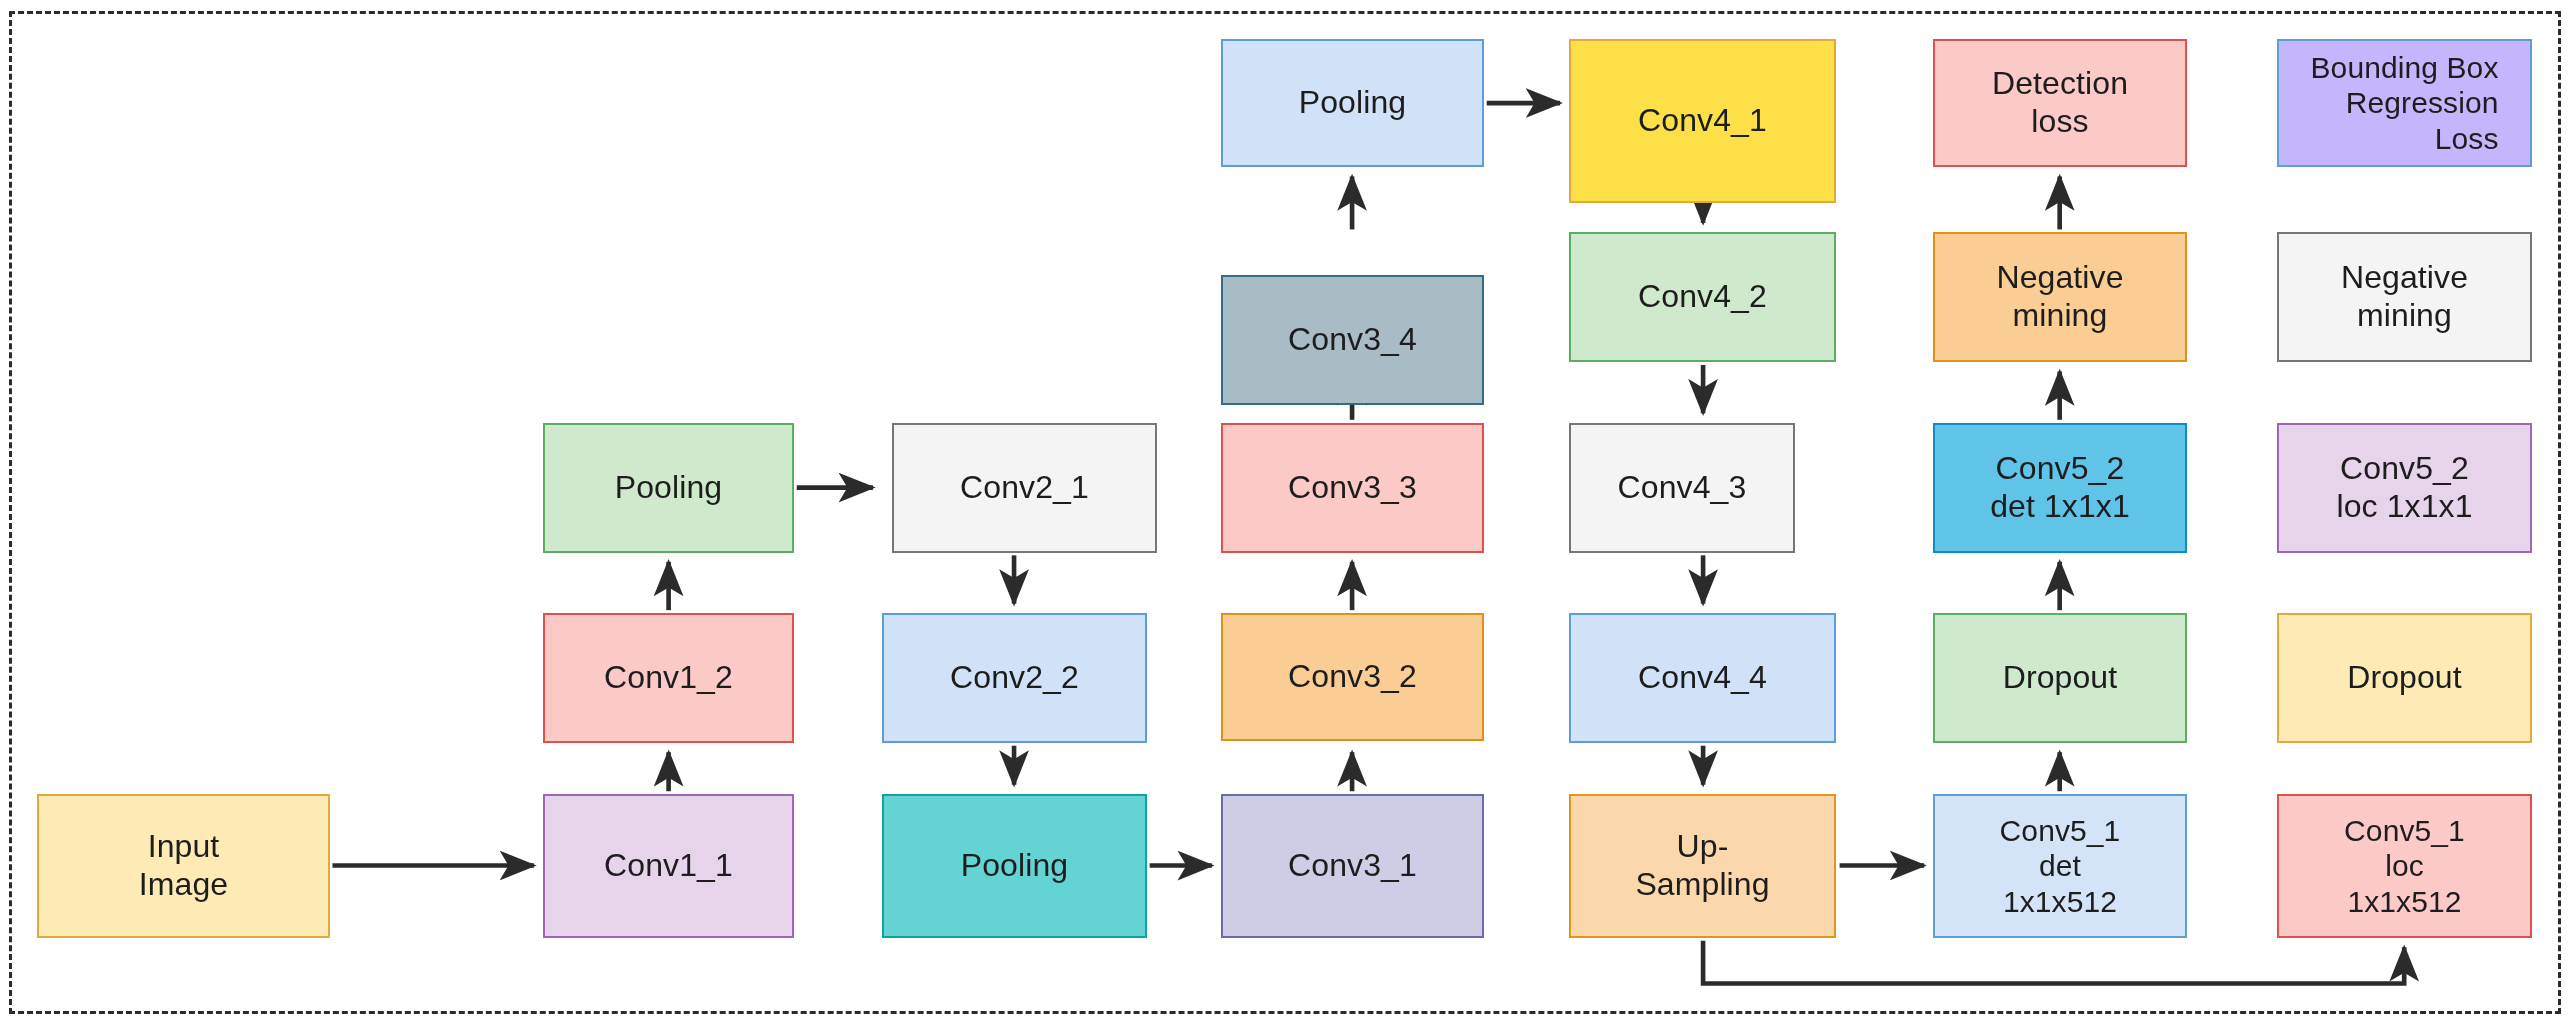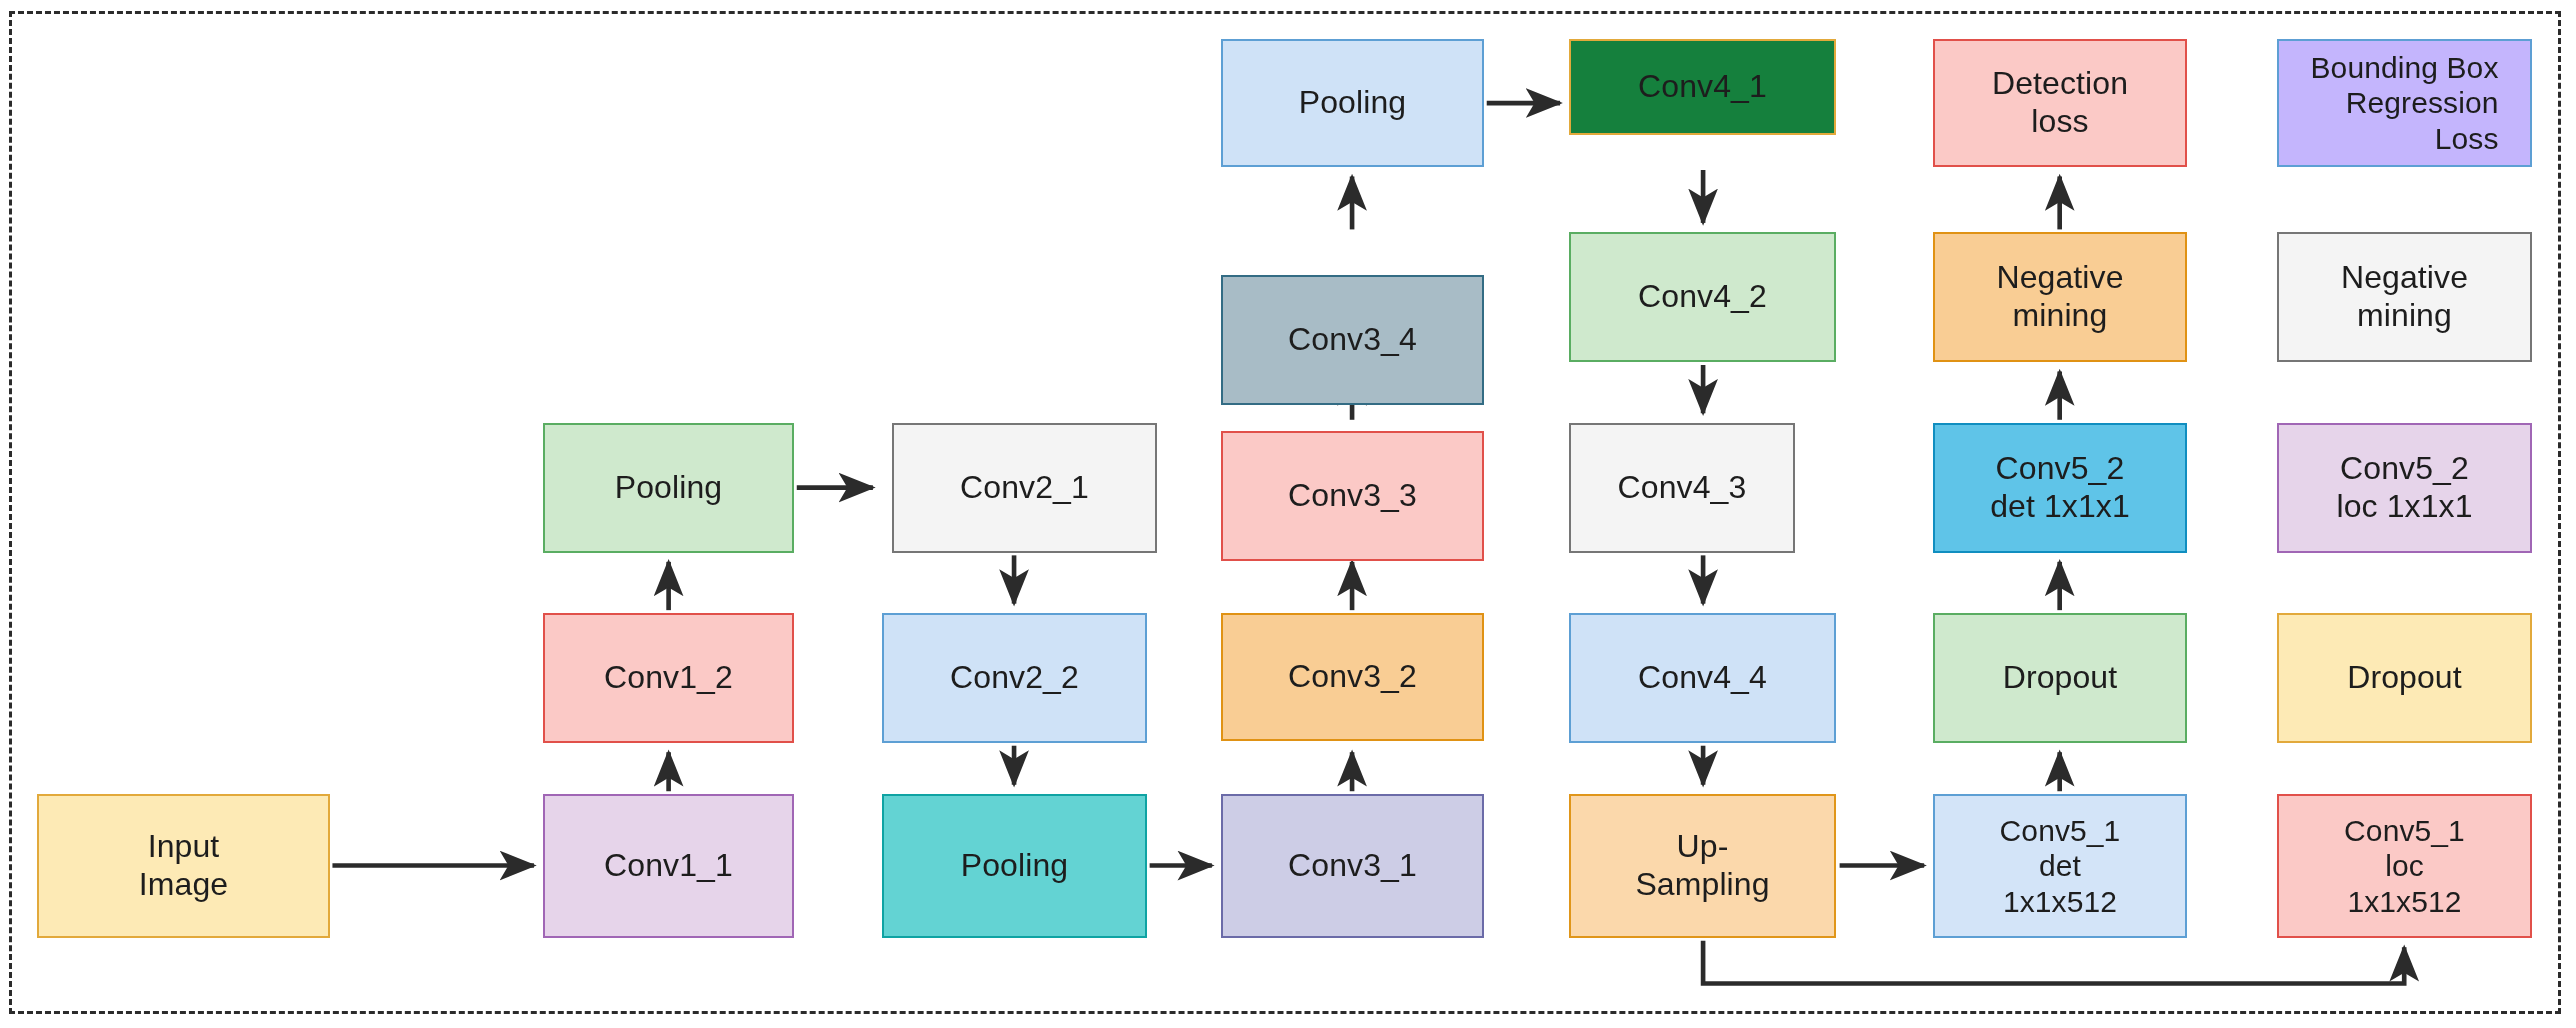--- a/index.html
+++ b/index.html
@@ -95,24 +95,24 @@
       <div class="node" style="left: 37px; top: 794px; width: 293px; height: 144px; background: rgb(253, 234, 181); border-color: rgb(226, 169, 59);">Input
 Image</div>
       <div class="node" style="left: 543px; top: 794px; width: 251px; height: 144px; background: rgb(230, 212, 234); border-color: rgb(160, 102, 181);">Conv1_1</div>
       <div class="node" style="left: 543px; top: 613px; width: 251px; height: 130px; background: rgb(251, 201, 198); border-color: rgb(225, 80, 74);">Conv1_2</div>
       <div class="node" style="left: 543px; top: 423px; width: 251px; height: 130px; background: rgb(207, 233, 205); border-color: rgb(90, 173, 98);">Pooling</div>
       <div class="node" style="left: 882px; top: 423px; width: 265px; height: 130px; background: rgb(244, 244, 244); border-color: rgb(118, 118, 118); margin-left: 10px;">Conv2_1</div>
       <div class="node" style="left: 882px; top: 613px; width: 265px; height: 130px; background: rgb(207, 226, 247); border-color: rgb(93, 159, 212);">Conv2_2</div>
       <div class="node" style="left: 882px; top: 794px; width: 265px; height: 144px; background: rgb(99, 211, 211); border-color: rgb(15, 163, 163);">Pooling</div>
       <div class="node" style="left: 1221px; top: 794px; width: 263px; height: 144px; background: rgb(205, 205, 230); border-color: rgb(107, 107, 168);">Conv3_1</div>
       <div class="node" style="left: 1221px; top: 613px; width: 263px; height: 128px; background: rgb(249, 205, 148); border-color: rgb(224, 146, 20);">Conv3_2</div>
-      <div class="node" style="left: 1221px; top: 423px; width: 263px; height: 130px; background: rgb(251, 201, 198); border-color: rgb(225, 80, 74); margin-top: 8px;">Conv3_3</div>
+      <div class="node" style="left: 1221px; top: 423px; width: 263px; height: 130px; background: rgb(251, 201, 198); border-color: rgb(225, 80, 74);">Conv3_3</div>
       <div class="node" style="left: 1221px; top: 232px; width: 263px; height: 130px; background: rgb(168, 188, 198); border-color: rgb(51, 108, 132); margin-top: 43px;">Conv3_4</div>
       <div class="node" style="left: 1221px; top: 39px; width: 263px; height: 128px; background: rgb(207, 226, 247); border-color: rgb(93, 159, 212);">Pooling</div>
-      <div class="node" style="left: 1569px; top: 39px; width: 267px; height: 96px; background: #15803d; border-color: rgb(226, 169, 59);">Conv4_1</div>
+      <div class="node" style="left: 1569px; top: 39px; width: 267px; height: 164px; background: #fde047; border-color: rgb(226, 169, 59);">Conv4_1</div>
       <div class="node" style="left: 1569px; top: 232px; width: 267px; height: 130px; background: rgb(207, 233, 205); border-color: rgb(90, 173, 98);">Conv4_2</div>
       <div class="node" style="left: 1569px; top: 423px; width: 226px; height: 130px; background: rgb(244, 244, 244); border-color: rgb(118, 118, 118);">Conv4_3</div>
       <div class="node" style="left: 1569px; top: 613px; width: 267px; height: 130px; background: rgb(207, 226, 247); border-color: rgb(93, 159, 212);">Conv4_4</div>
       <div class="node" style="left: 1569px; top: 794px; width: 267px; height: 144px; background: rgb(251, 216, 171); border-color: rgb(224, 150, 26);">Up-
 Sampling</div>
       <div class="node small" style="left: 1933px; top: 794px; width: 254px; height: 144px; background: rgb(211, 228, 248); border-color: rgb(93, 159, 212);">Conv5_1
 det
 1x1x512</div>
       <div class="node" style="left: 1933px; top: 613px; width: 254px; height: 130px; background: rgb(207, 233, 205); border-color: rgb(90, 173, 98);">Dropout</div>
       <div class="node" style="left: 1933px; top: 423px; width: 254px; height: 130px; background: rgb(95, 196, 232); border-color: rgb(16, 142, 192);">Conv5_2

